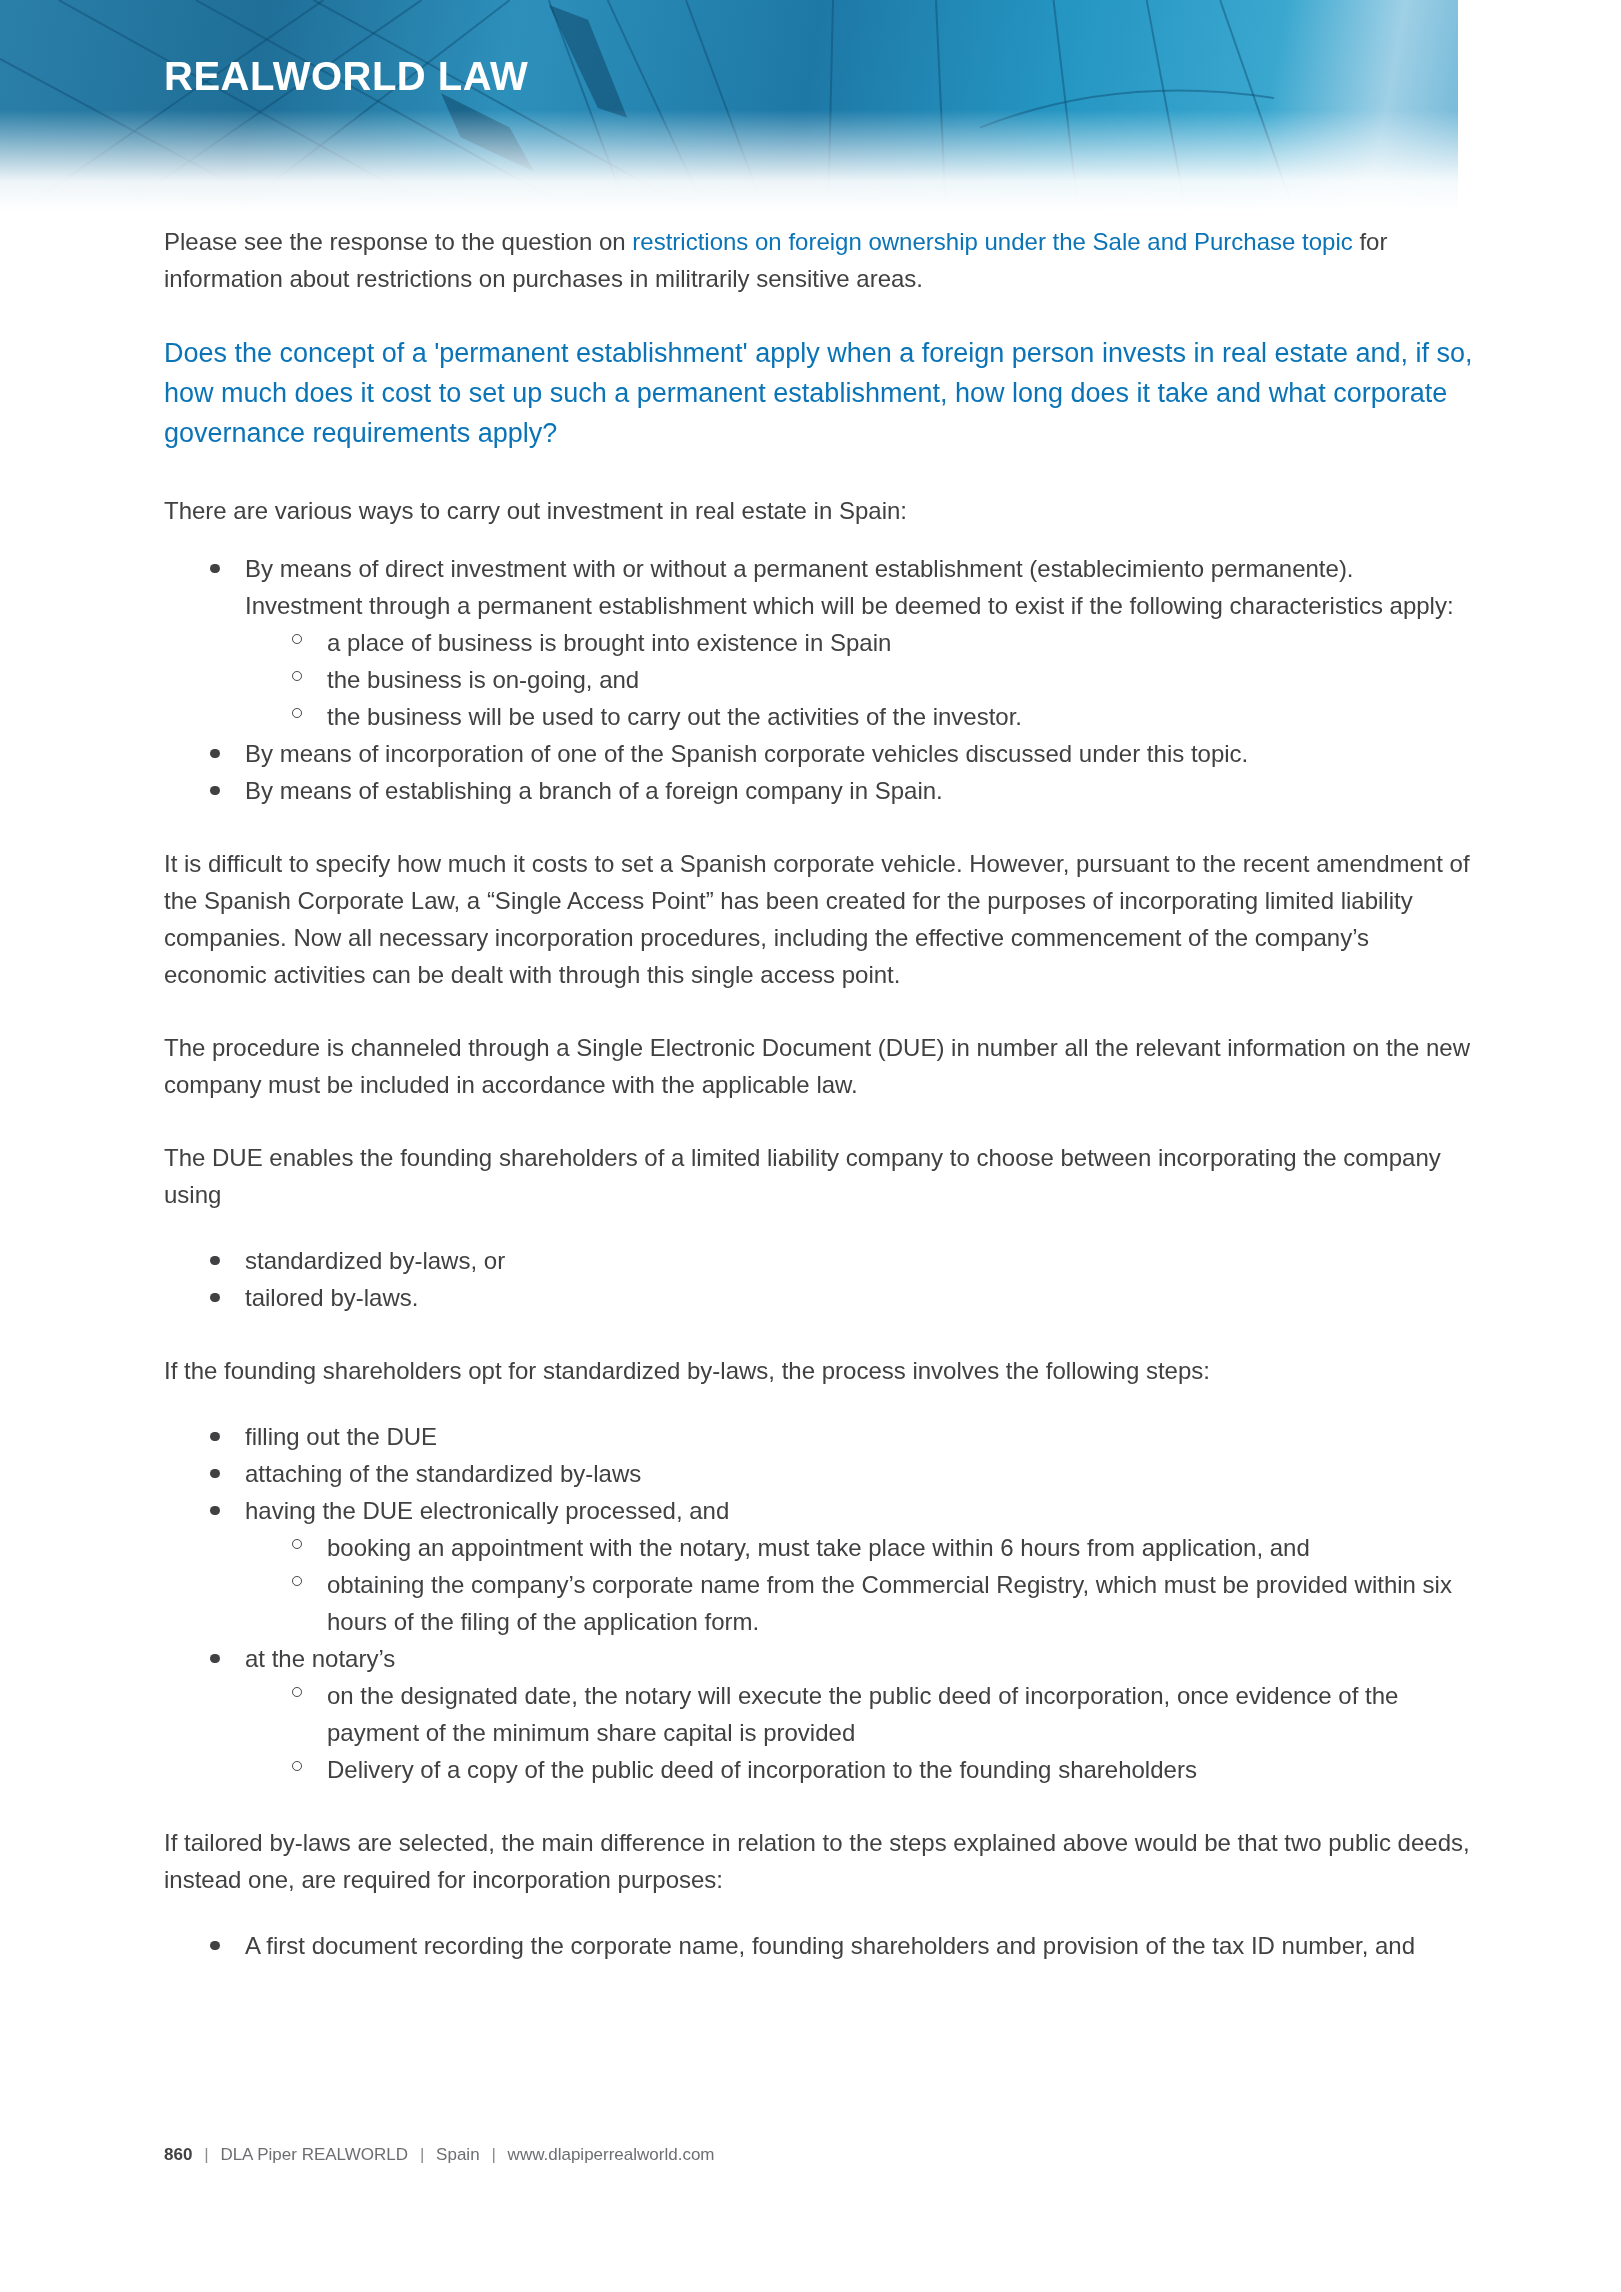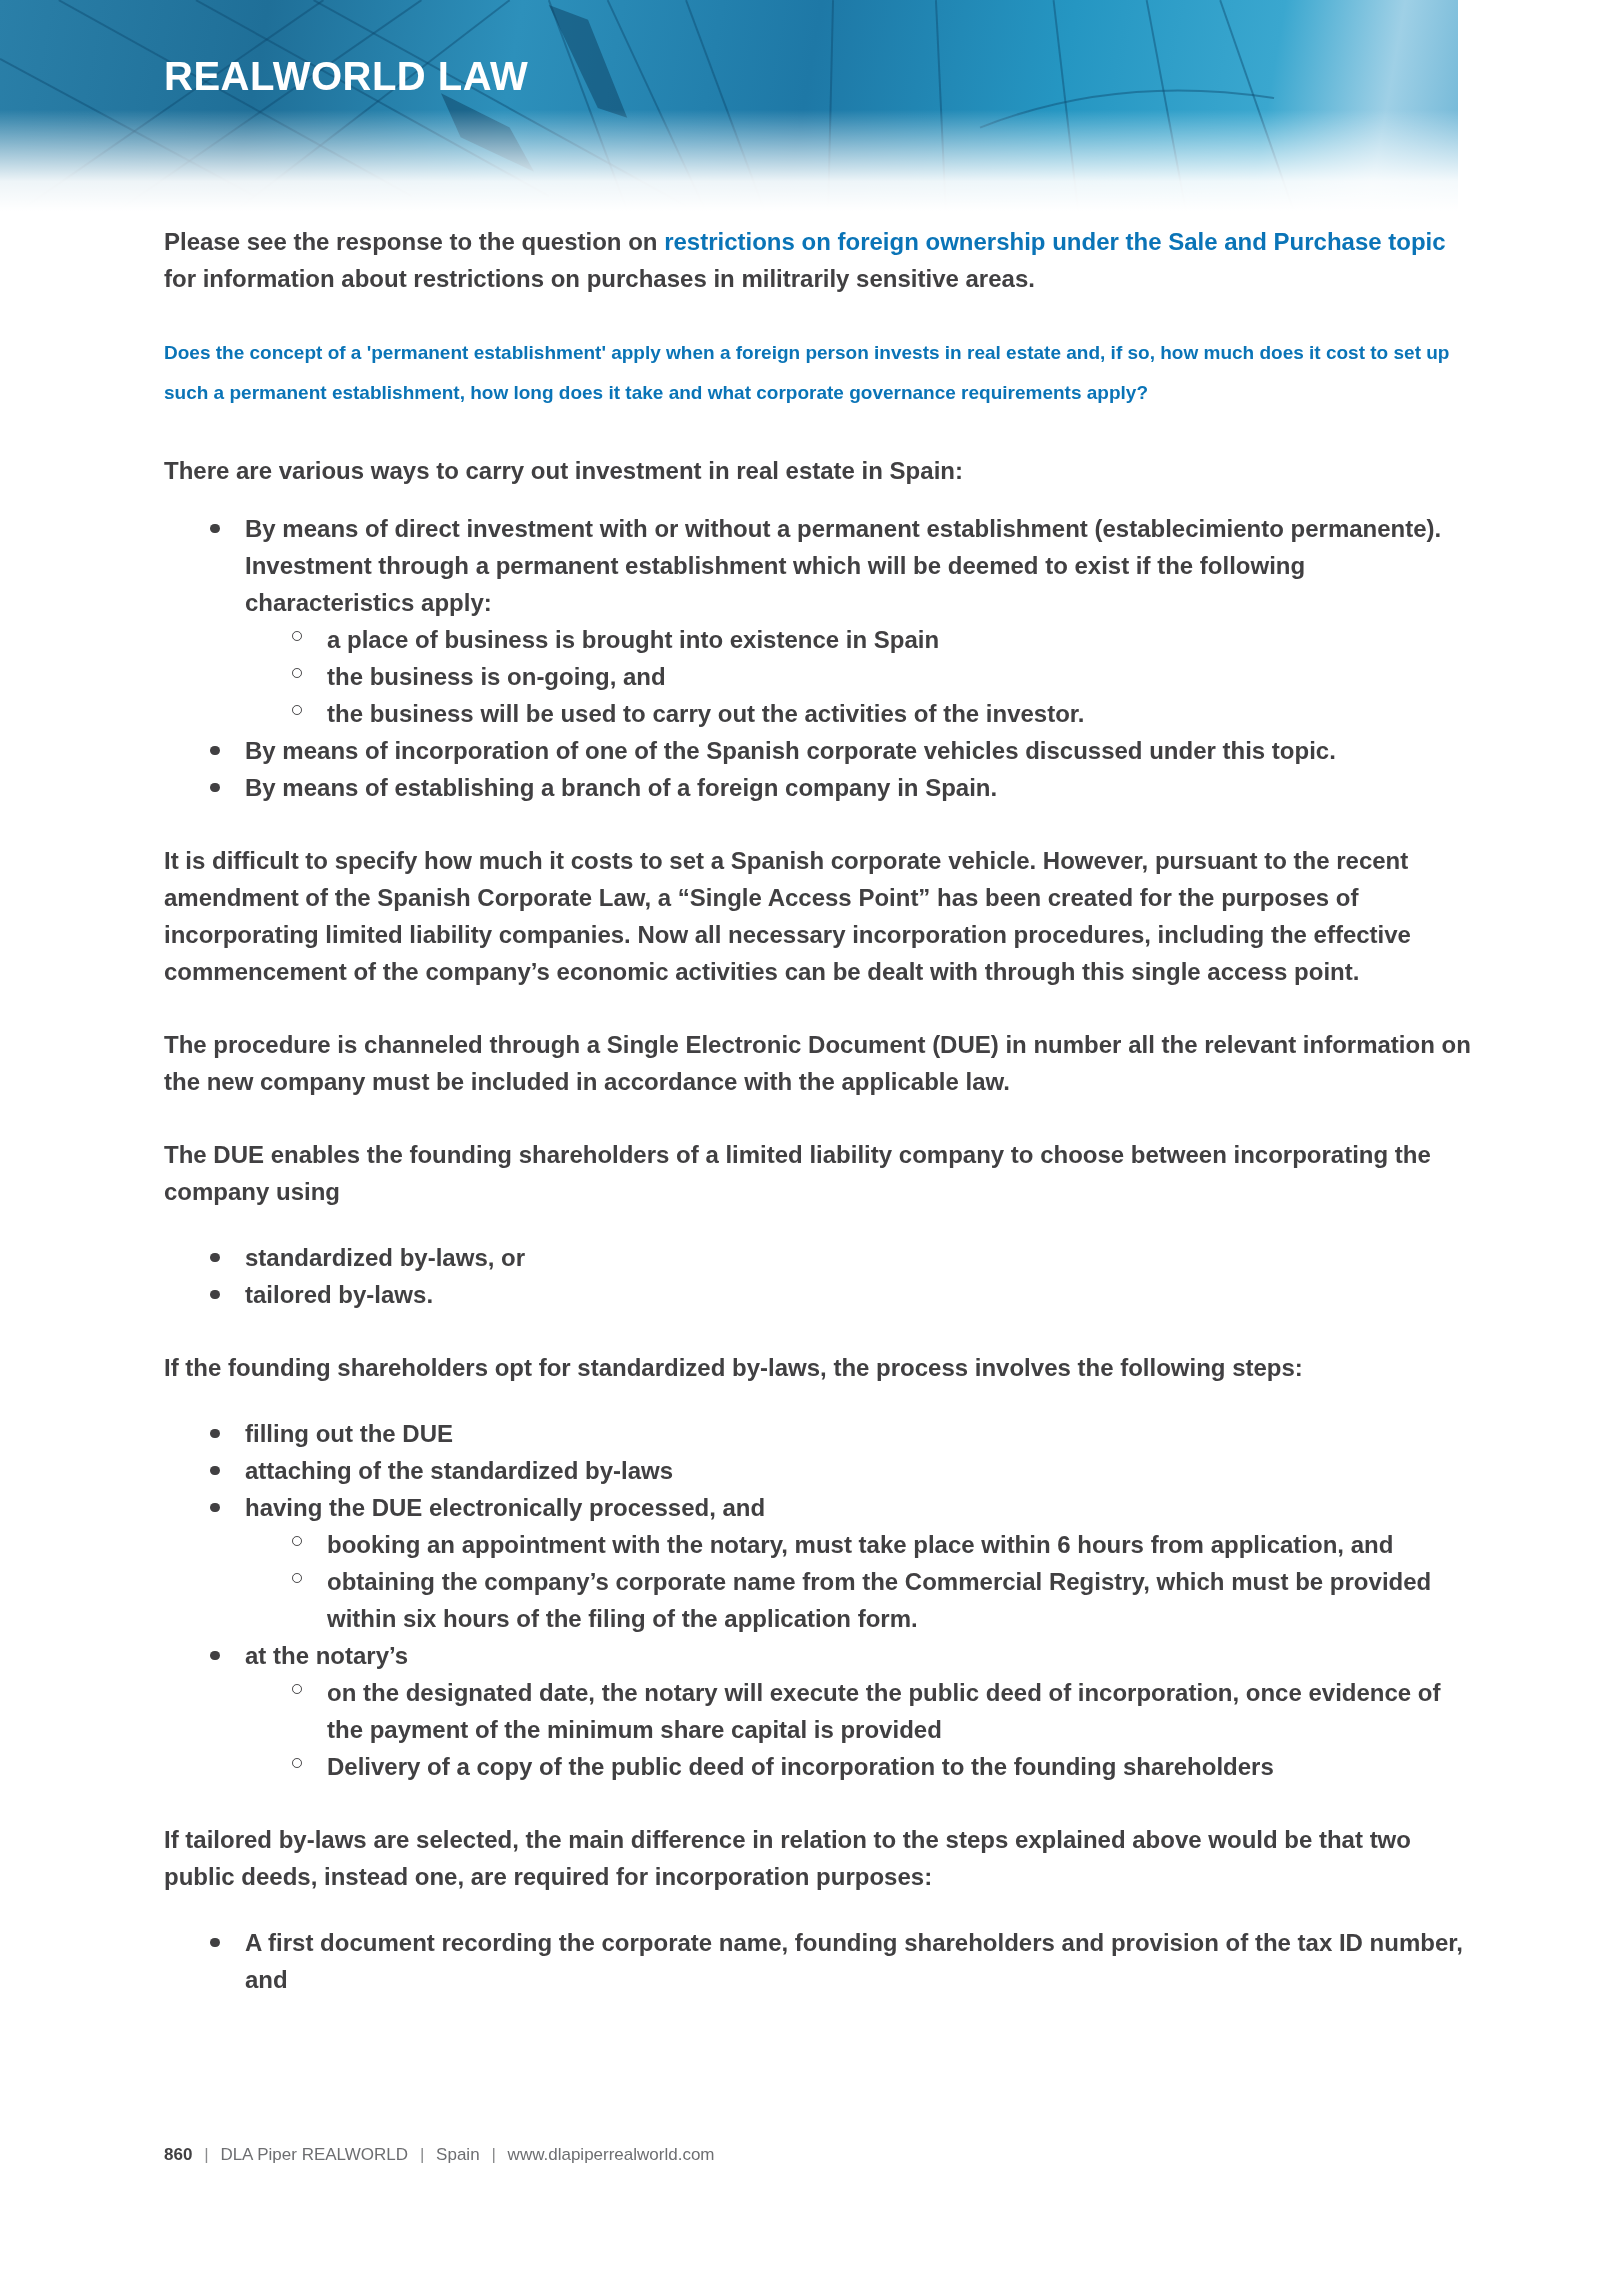--- a/index.html
+++ b/index.html
@@ -18,26 +18,26 @@
     position: absolute; left: 0; top: 0; width: 100%; height: 100%;
     background: linear-gradient(to bottom, rgba(255,255,255,0) 0%, rgba(255,255,255,0) 52%, rgba(255,255,255,0.55) 72%, rgba(255,255,255,0.92) 86%, #ffffff 100%);
   }
   .banner-title {
     position: absolute; left: 164px; top: 54px;
     font-family: "Liberation Sans", sans-serif; font-weight: bold;
     font-size: 40px; color: #ffffff; letter-spacing: 0.5px;
   }
   .content {
     position: absolute; left: 164px; top: 223px; width: 1313px;
-    font-size: 24px; line-height: 37px; font-weight: bold;
+    font-size: 24px; line-height: 37px;
   }
   p { margin: 0; }
   .para { margin-bottom: 36px; }
   .link { color: #0a74b7; }
-  .question { color: #0a74b7; font-size: 19px; line-height: 40px; margin-bottom: 39px; }
+  .question { color: #0a74b7; font-size: 27px; line-height: 40px; margin-bottom: 39px; }
   ul { list-style: none; margin: 0 0 36px 0; padding: 0; }
   li { position: relative; }
   li.l1 { padding-left: 81px; }
   li.l1::before {
     content: ""; position: absolute; left: 46px; top: 13.7px;
     width: 9.8px; height: 9.8px; border-radius: 50%; background: #414042;
   }
   li.l2 { padding-left: 163px; }
   li.l2::before {
     content: ""; position: absolute; left: 128px; top: 9.8px;

